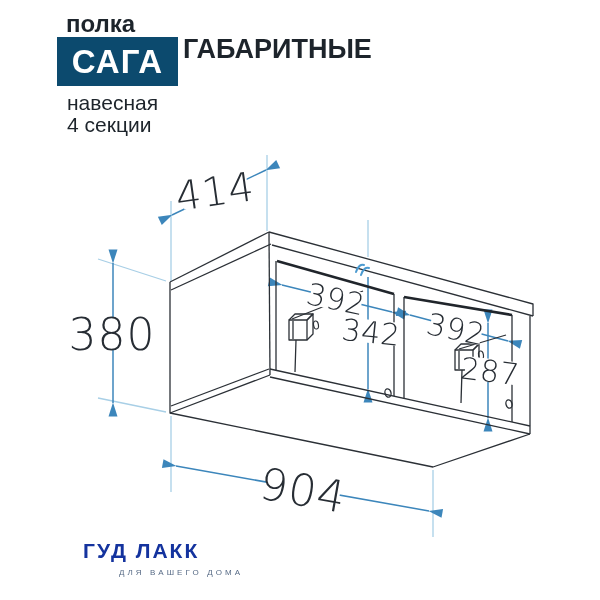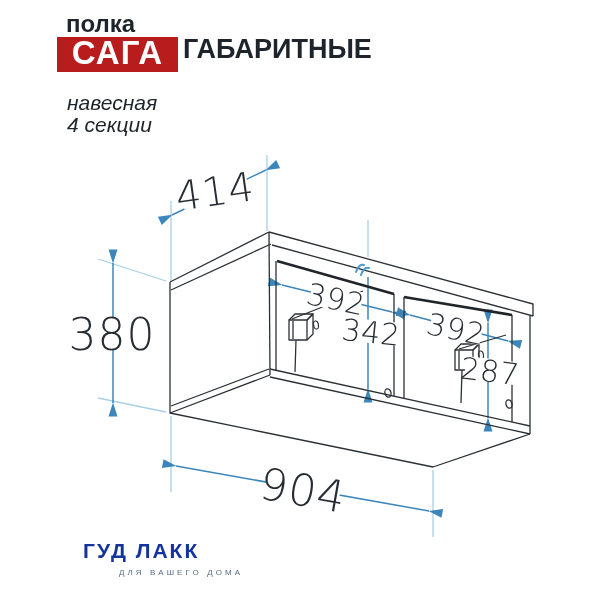--- a/index.html
+++ b/index.html
@@ -1,24 +1,24 @@
 <!DOCTYPE html>
 <html><head>
 <meta charset="utf-8">
 <style>
   html,body{margin:0;padding:0;background:#ffffff;}
   .page{position:relative;width:600px;height:600px;background:#ffffff;overflow:hidden;
         font-family:"Liberation Sans", sans-serif;}
   
   .category{position:absolute;left:66px;top:10px;font-size:24px;font-weight:700;color:#1d242b;text-align:right;}
-  .badge{position:absolute;left:57px;top:37px;width:121px;height:35px;background:#b91c1c;
-         display:flex;align-items:flex-end;justify-content:center;}
+  .badge{position:absolute;left:57px;top:37px;width:121px;height:49px;background:#0c4a6e;
+         display:flex;align-items:center;justify-content:center;}
   .badge span{color:#ffffff;font-size:33px;font-weight:700;letter-spacing:1px;}
   .title{position:absolute;left:183px;top:37px;font-size:27px;font-weight:700;color:#1d242b;line-height:24px;}
-  .subtitle{position:absolute;left:67px;top:92px;font-size:21px;font-weight:400;color:#1d242b;line-height:22px;font-style:italic;}
+  .subtitle{position:absolute;left:67px;top:92px;font-size:21px;font-weight:400;color:#1d242b;line-height:22px;}
   
   svg{position:absolute;left:0;top:0;}
   .ext{stroke:#a8cfe6;stroke-width:1.3;fill:none;}
   .dim{stroke:#3c86bb;stroke-width:1.5;fill:none;}
   .dark{stroke:#2b3036;stroke-width:1.3;fill:none;stroke-linejoin:round;}
   .thick{stroke:#20252b;stroke-width:2.6;fill:none;}
   .squig{stroke:#4b9ad0;stroke-width:2;fill:none;stroke-linecap:round;}
   .dim-big{font-family:"DejaVu Sans", sans-serif;font-weight:300;fill:#272d34;letter-spacing:1px;}
   .dim-small{font-family:"DejaVu Sans", sans-serif;font-weight:300;fill:#272d34;letter-spacing:0.5px;}
   .mask{fill:#ffffff;}

